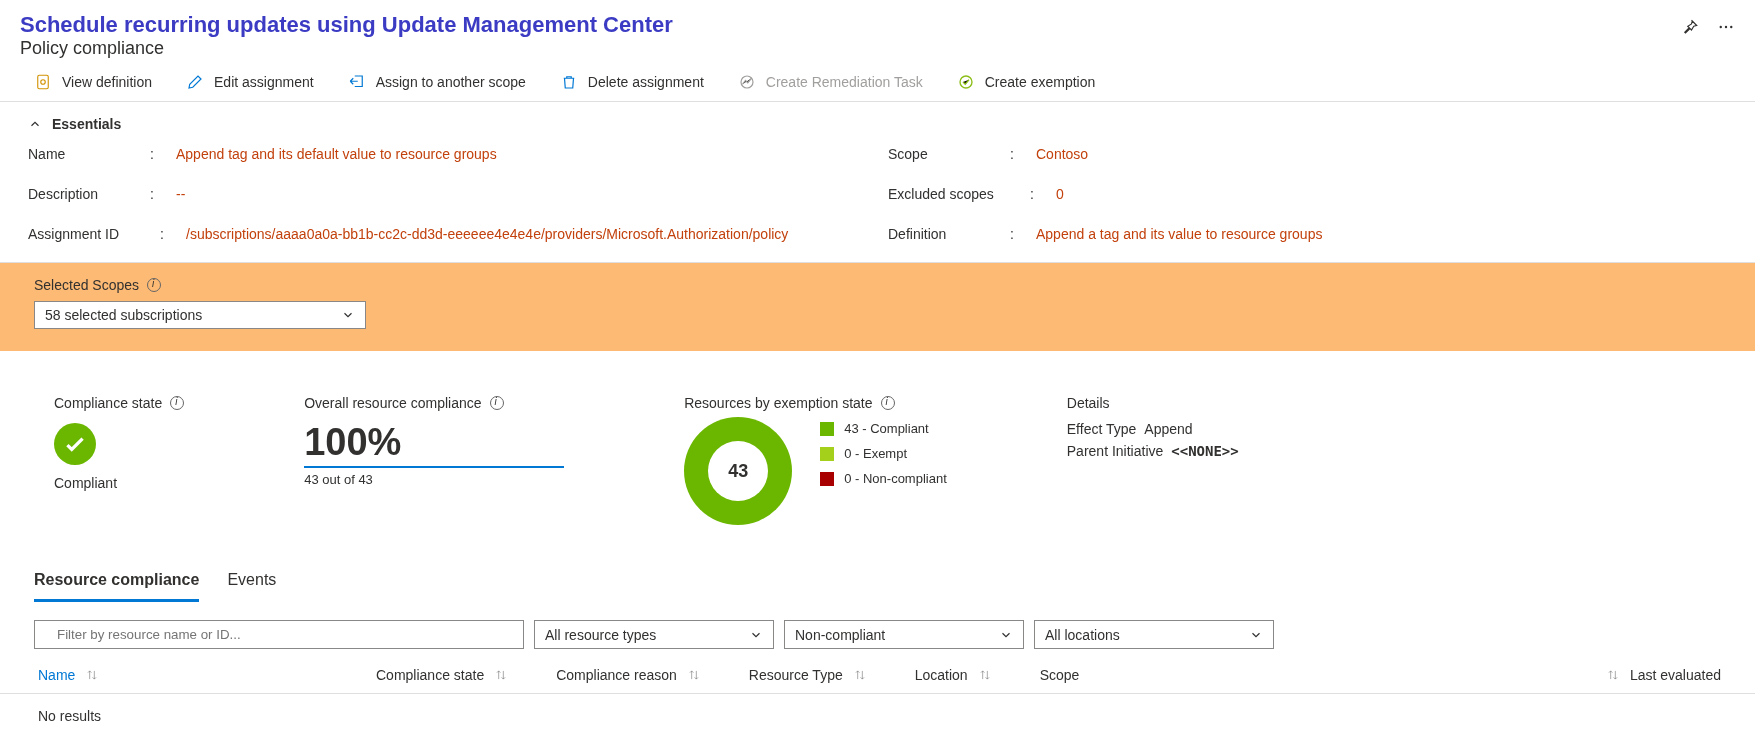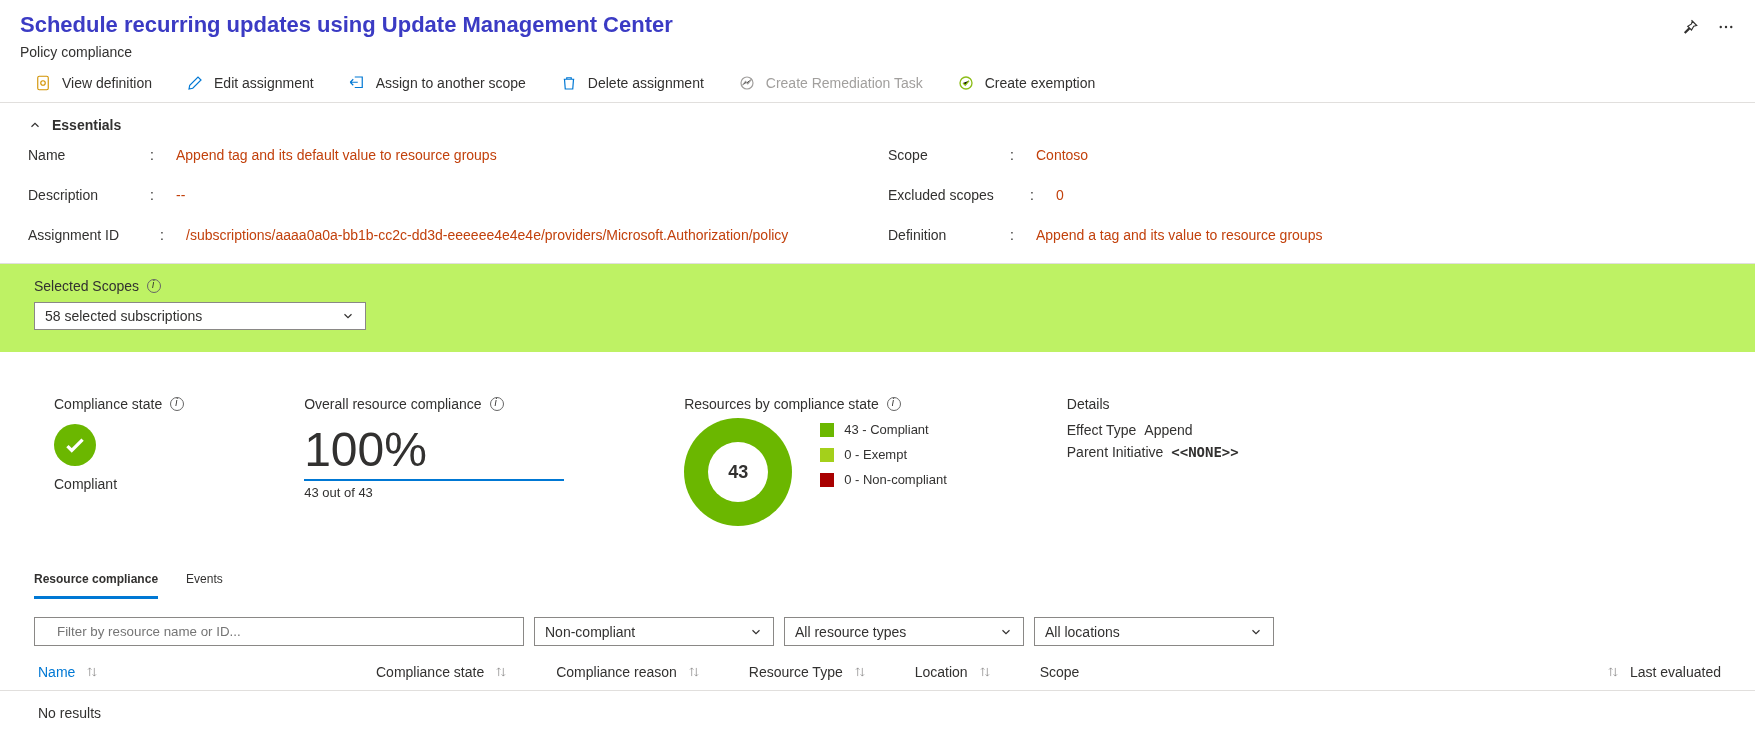--- a/index.html
+++ b/index.html
@@ -2,74 +2,74 @@
 <html><head>
 <meta charset="utf-8">
 <style>
   * { box-sizing: border-box; margin: 0; padding: 0; font-family: "Segoe UI", Tahoma, sans-serif; }
   body { background: #fff; color: #323130; width: 1755px; font-size: 14px; }
 
   
   .header { padding: 12px 20px 8px 20px; display: flex; align-items: flex-start; gap: 8px; }
   .header-left { flex: 1; }
   .header-title { color: #3b3bc4; font-size: 22px; font-weight: 600; }
-  .header-sub   { color: #323130; font-size: 14px; margin-top: 6px; }
+  .header-sub   { color: #323130; font-size: 18px; margin-top: 0; }
   .header-icons { display: flex; gap: 18px; margin-left: 60px; margin-top: 6px; }
 
   
   .toolbar { display: flex; align-items: center; gap: 34px; padding: 6px 34px 10px 34px;
              border-bottom: 1px solid #e1dfdd; }
   .toolbar .tb { display: flex; align-items: center; gap: 10px; cursor: pointer; }
   .toolbar .tb-label { color: #323130; }
   .toolbar .tb.disabled .tb-label { color: #a19f9d; }
   .tb-ico { width: 18px; height: 18px; display: inline-block; }
 
   
   .essentials { padding: 14px 28px 20px 28px; }
   .ess-head { display: flex; align-items: center; gap: 10px; cursor: pointer; font-weight: 600; }
   .kv { display: grid; grid-template-columns: 820px 1fr; gap: 24px 40px; margin-top: 14px; }
   .kcell { display: flex; gap: 18px; }
   .kcell .k { width: 100px; color: #323130; }
   .kcell .c { width: 12px; text-align: center; }
   .kcell .v { flex: 1; color: #c2410c; }
 
   
-  .scopes { background: #bef264; padding: 14px 34px 22px 34px; border-top: 1px solid #e1dfdd; }
+  .scopes { background: #fdba74; padding: 14px 34px 22px 34px; border-top: 1px solid #e1dfdd; }
   .scopes-lbl { display: flex; align-items: center; gap: 8px; margin-bottom: 8px; }
   .scopes-dd { width: 332px; border: 1px solid #8a8886; background: #fff; padding: 5px 10px;
                display: flex; justify-content: space-between; align-items: center; cursor: pointer; }
 
   
   .summary { display: flex; gap: 120px; padding: 44px 54px 30px 54px; }
   .sum-col { display: flex; flex-direction: column; }
   .sum-title { display: flex; align-items: center; gap: 8px; margin-bottom: 6px; }
   .check-circle { width: 42px; height: 42px; background: #6bb700; border-radius: 50%;
                   display: flex; align-items: center; justify-content: center; margin: 6px 0 10px 0; }
-  .big-pct { font-size: 48px; font-weight: 400; }
+  .big-pct { font-size: 38px; font-weight: 700; }
   .blue-underline { border-bottom: 2px solid #0078d4; padding-bottom: 2px; width: 260px; margin-top: 4px; }
   .sub-small { font-size: 13px; color: #323130; margin-top: 4px; }
 
   .donut-wrap { display: flex; gap: 28px; }
   .donut { position: relative; width: 108px; height: 108px;
            border-radius: 50%; background: conic-gradient(#6bb700 0 360deg); }
   .donut::after { content: ""; position: absolute; inset: 24px; background: #fff; border-radius: 50%; }
   .donut-num { position: absolute; inset: 0; display: flex; align-items: center; justify-content: center;
                font-size: 18px; font-weight: 600; z-index: 2; }
   .legend { display: flex; flex-direction: column; gap: 10px; margin-top: 4px; }
   .leg { display: flex; align-items: center; gap: 10px; font-size: 13px; }
   .sw { width: 14px; height: 14px; }
 
   .details-line { display: flex; gap: 8px; margin-top: 6px; }
   .details-line .lbl { }
   .details-line .val { font-weight: 400; }
   .mono-none { font-family: Consolas, monospace; font-weight: 700; }
 
   
   .tabs { display: flex; gap: 28px; padding: 0 34px; border-bottom: 0; margin-top: 10px; }
-  .tab { padding: 6px 0 10px 0; cursor: pointer; font-size: 12px; }
+  .tab { padding: 6px 0 10px 0; cursor: pointer; font-size: 16px; }
   .tab.active { border-bottom: 3px solid #0078d4; font-weight: 600; }
 
   
   .filters { display: flex; gap: 10px; padding: 18px 34px 8px 34px; }
   .filter-input { width: 490px; padding: 6px 22px; border: 1px solid #8a8886; }
   .filter-dd { width: 240px; border: 1px solid #8a8886; padding: 5px 10px; display: flex;
                justify-content: space-between; align-items: center; cursor: pointer; }
 
   
   .tbl-head { display: flex; align-items: center; padding: 10px 34px 10px 38px;
@@ -245,21 +245,21 @@
       <span class="info-ico"></span>
     </div>
     <div class="blue-underline">
       <span class="big-pct">100%</span>
     </div>
     <span class="sub-small">43 out of 43</span>
   </div>
 
   <div class="sum-col">
     <div class="sum-title">
-      <span>Resources by compliance state</span>
+      <span>Resources by exemption state</span>
       <span class="info-ico"></span>
     </div>
     <div class="donut-wrap">
       <div class="donut">
         <div class="donut-num">43</div>
       </div>
       <div class="legend">
         <div class="leg">
           <span class="sw" style="background:#6bb700"></span>
           <span>43 - Compliant</span>
@@ -291,27 +291,27 @@
 </div>
 
 <div class="tabs">
   <div class="tab active">Resource compliance</div>
   <div class="tab">Events</div>
 </div>
 
 <div class="filters">
   <input class="filter-input" placeholder="Filter by resource name or ID..." style="">
   <div class="filter-dd">
-    <span>Non-compliant</span>
+    <span>All resource types</span>
     <svg class="chev" viewBox="0 0 24 24">
         <path fill="none" stroke="#323130" stroke-width="2" d="M6 9l6 6 6-6"></path>
       </svg>
   </div>
   <div class="filter-dd">
-    <span>All resource types</span>
+    <span>Non-compliant</span>
     <svg class="chev" viewBox="0 0 24 24">
         <path fill="none" stroke="#323130" stroke-width="2" d="M6 9l6 6 6-6"></path>
       </svg>
   </div>
   <div class="filter-dd">
     <span>All locations</span>
     <svg class="chev" viewBox="0 0 24 24">
         <path fill="none" stroke="#323130" stroke-width="2" d="M6 9l6 6 6-6"></path>
       </svg>
   </div>

